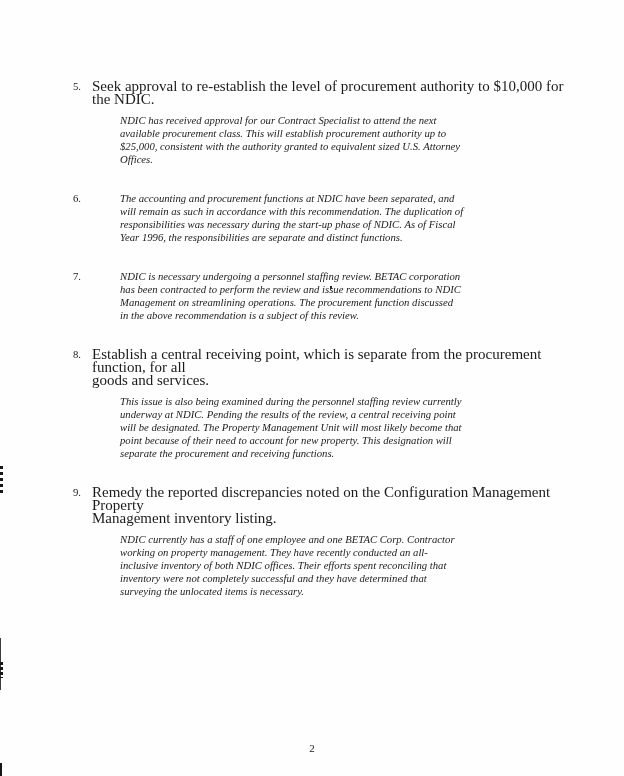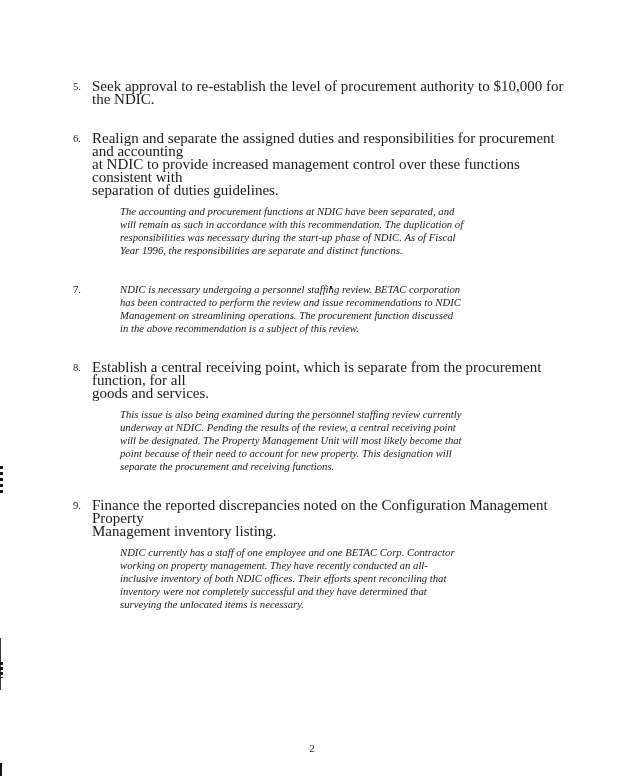--- a/index.html
+++ b/index.html
@@ -84,27 +84,28 @@
 </head>
 <body>
 
 <div class="page">
 
   <main class="content">
 
     <section class="item">
       <span class="num">5.</span>
       <p class="heading">Seek approval to re-establish the level of procurement authority to $10,000 for the NDIC.</p>
+      <p class="response">NDIC has received approval for our Contract Specialist to attend the next
+available procurement class. This will establish procurement authority up to
+$25,000, consistent with the authority granted to equivalent sized U.S. Attorney
+Offices.</p>
     </section>
 
     <section class="item">
       <span class="num">6.</span>
-      <p class="heading">Realign and separate the assigned duties and responsibilities for procurement and accounting
-at NDIC to provide increased management control over these functions consistent with
-separation of duties guidelines.</p>
       <p class="response">The accounting and procurement functions at NDIC have been separated, and
 will remain as such in accordance with this recommendation. The duplication of
 responsibilities was necessary during the start-up phase of NDIC. As of Fiscal
 Year 1996, the responsibilities are separate and distinct functions.</p>
     </section>
 
     <section class="item">
       <span class="num">7.</span>
       <p class="response">NDIC is necessary undergoing a personnel staffing review. BETAC corporation
 has been contracted to perform the review and issue recommendations to NDIC
@@ -118,21 +119,21 @@
 goods and services.</p>
       <p class="response">This issue is also being examined during the personnel staffing review currently
 underway at NDIC.  Pending the results of the review, a central receiving point
 will be designated. The Property Management Unit will most likely become that
 point because of their need to account for new property. This designation will
 separate the procurement and receiving functions.</p>
     </section>
 
     <section class="item">
       <span class="num">9.</span>
-      <p class="heading">Finance the reported discrepancies noted on the Configuration Management Property
+      <p class="heading">Remedy the reported discrepancies noted on the Configuration Management Property
 Management inventory listing.</p>
       <p class="response">NDIC currently has a staff of one employee and one BETAC Corp. Contractor
 working on property management. They have recently conducted an all-
 inclusive inventory of both NDIC offices. Their efforts spent reconciling that
 inventory were not completely successful and they have determined that
 surveying the unlocated items is necessary.</p>
     </section>
 
   </main>
 

